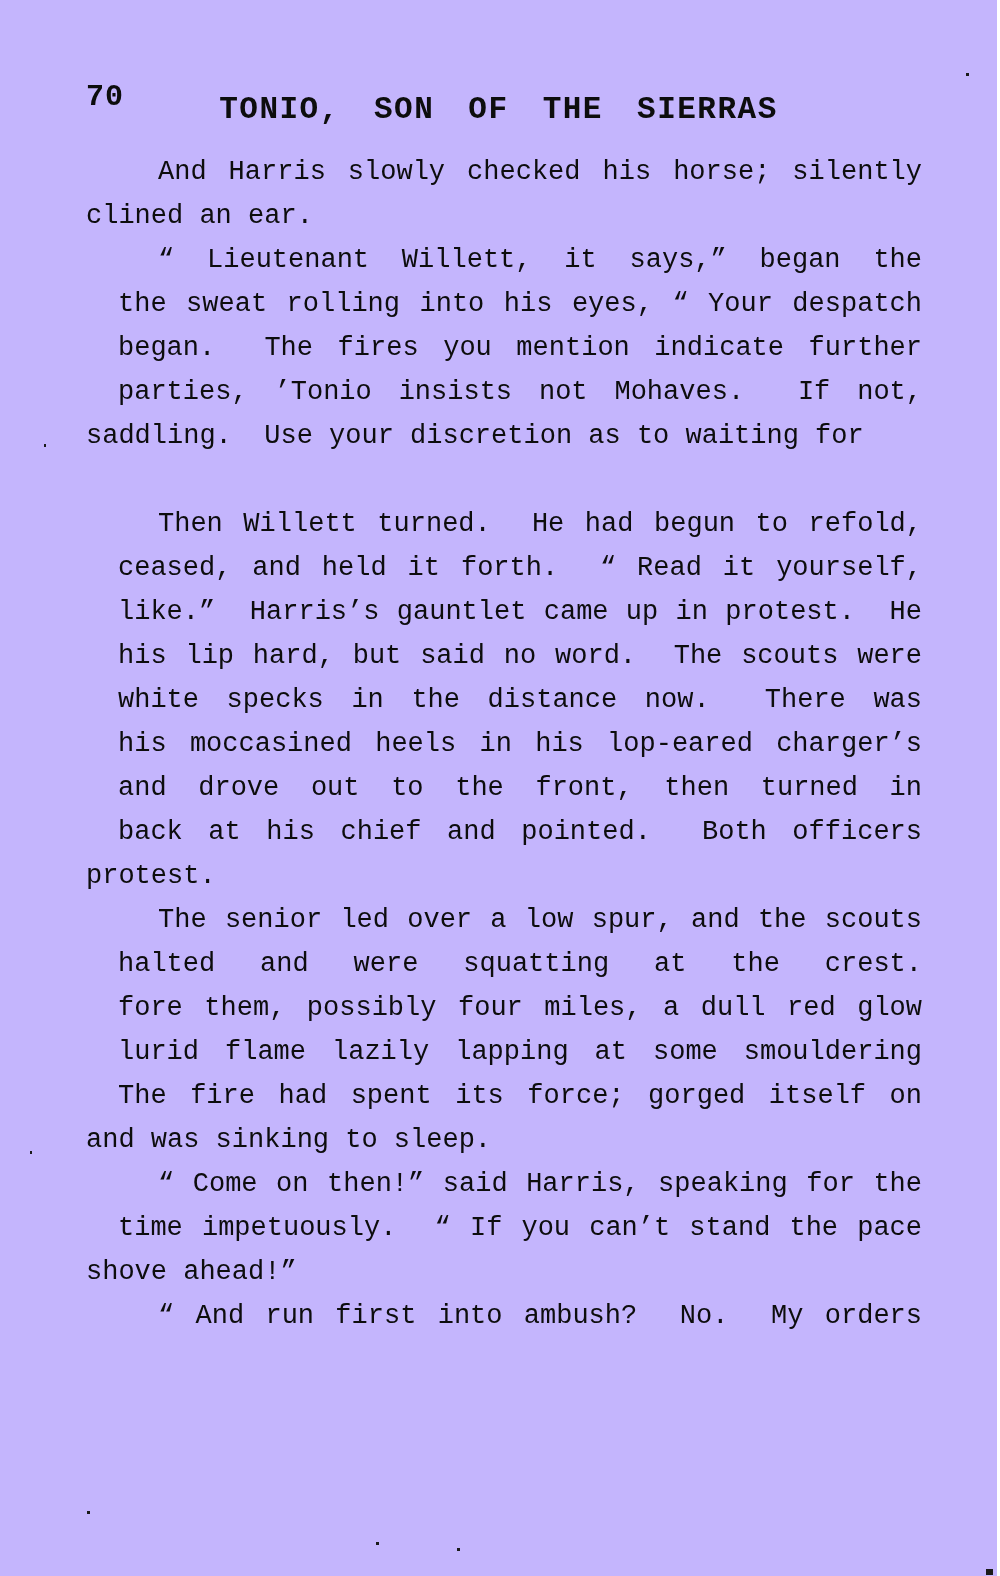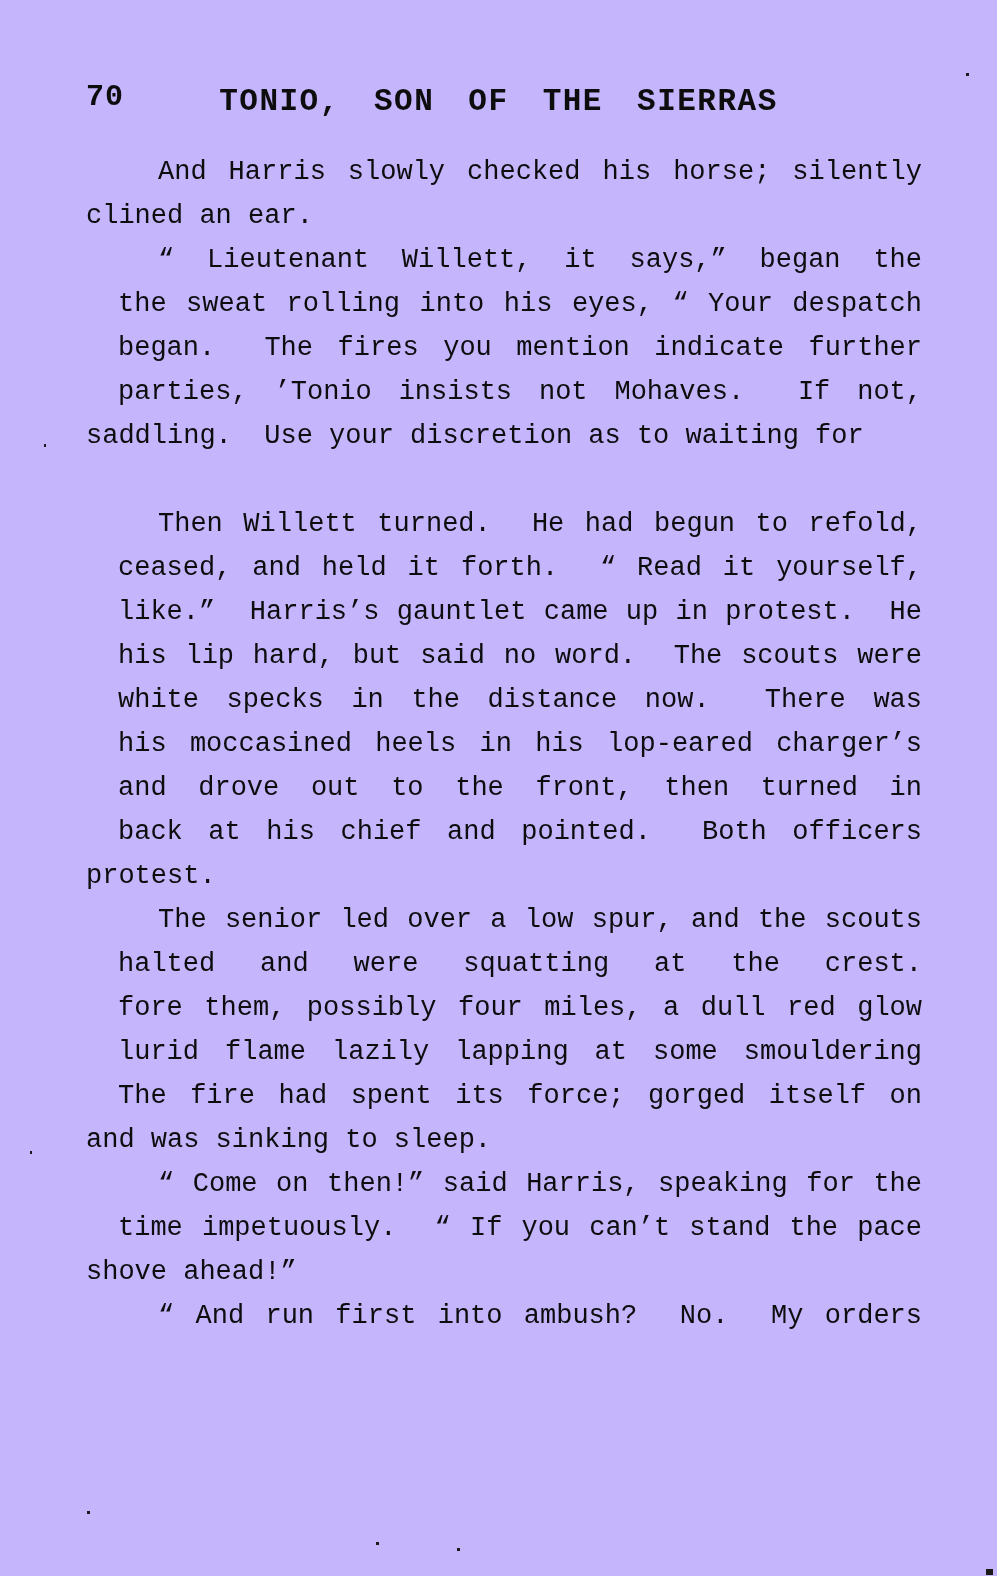--- a/index.html
+++ b/index.html
@@ -11,21 +11,21 @@
     color: #0d0d0d;
     font-family: Liberation Mono, monospace;
     overflow: hidden;
   }
   .pagehead { position: absolute; top: 76px; left: 0; right: 0; height: 46px; }
   .pagenum {
     position: absolute; left: 86px; top: 4px;
     font-size: 30px; font-weight: 700; letter-spacing: 1px;
   }
   .title {
-    position: absolute; left: 0; right: 0; top: 0; margin: 8px;
+    position: absolute; left: 0; right: 0; top: 0; margin: 16px;
     text-align: center;
     font-size: 31px; font-weight: 700;
     letter-spacing: 1.5px; word-spacing: 14px;
   }
   .bodytext { position: absolute; top: 150px; left: 86px; width: 836px; }
   .line {
     height: 44px; line-height: 44px;
     font-size: 27px;
     white-space: pre-wrap;
     overflow: hidden;

